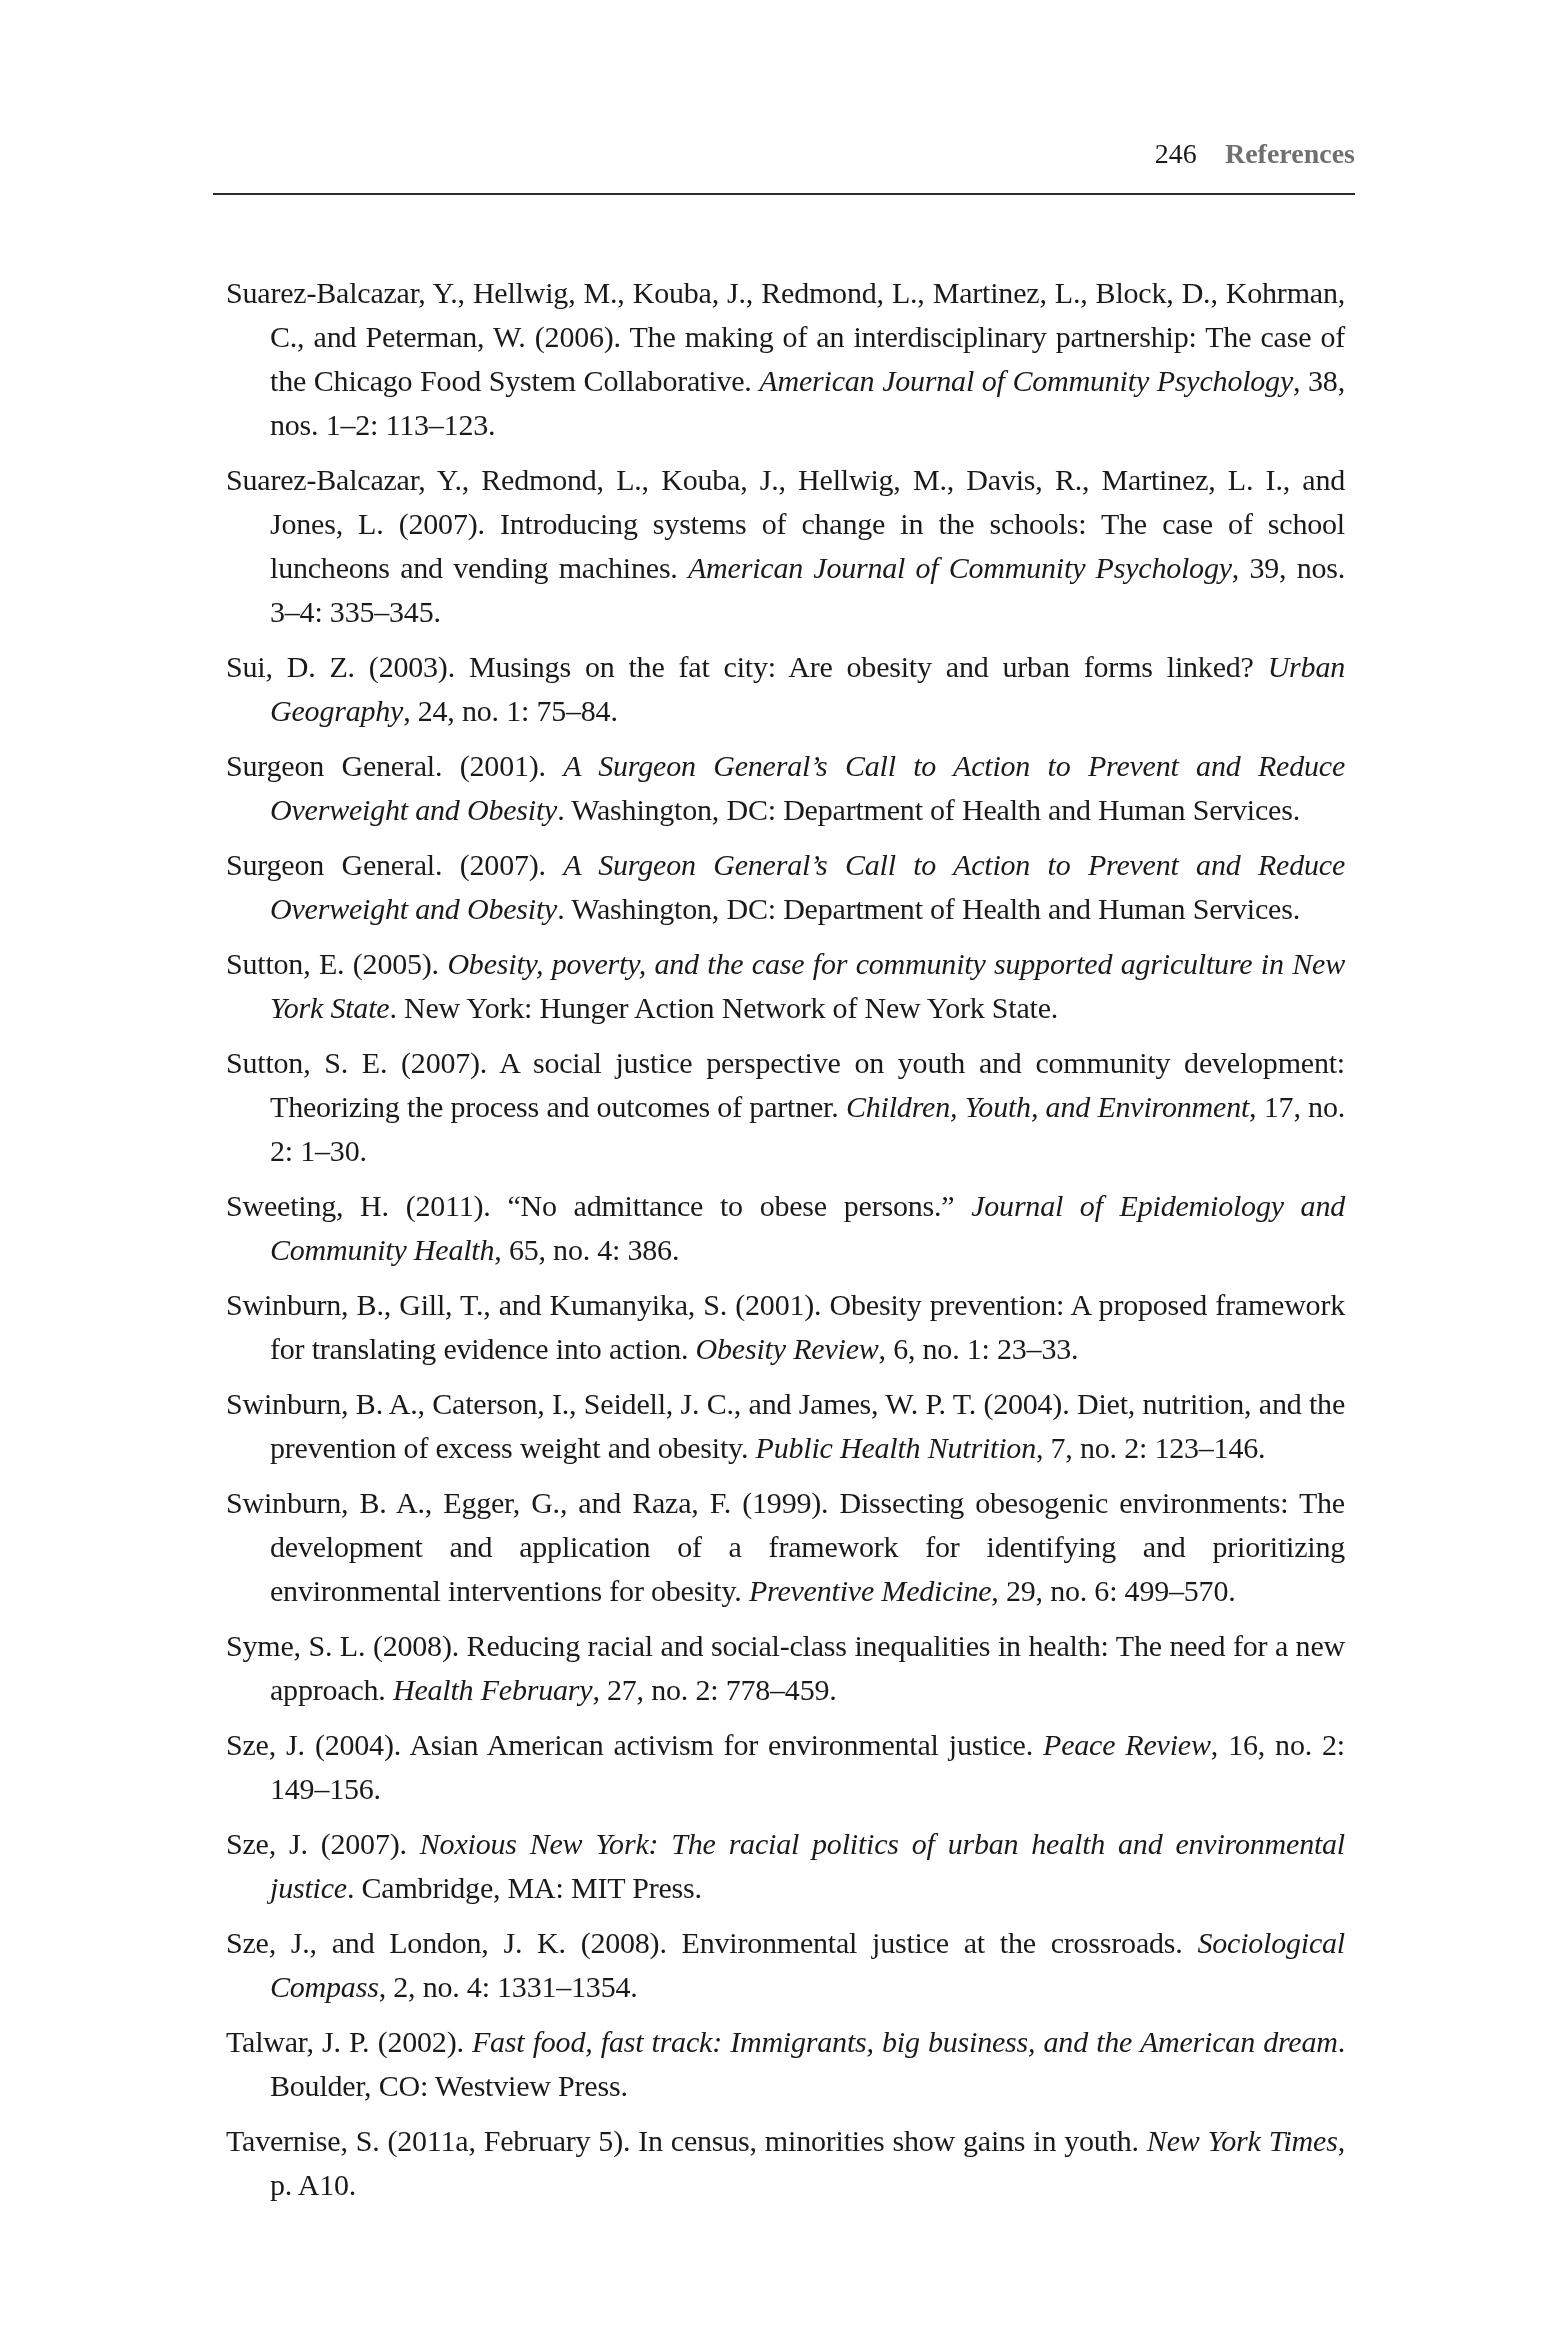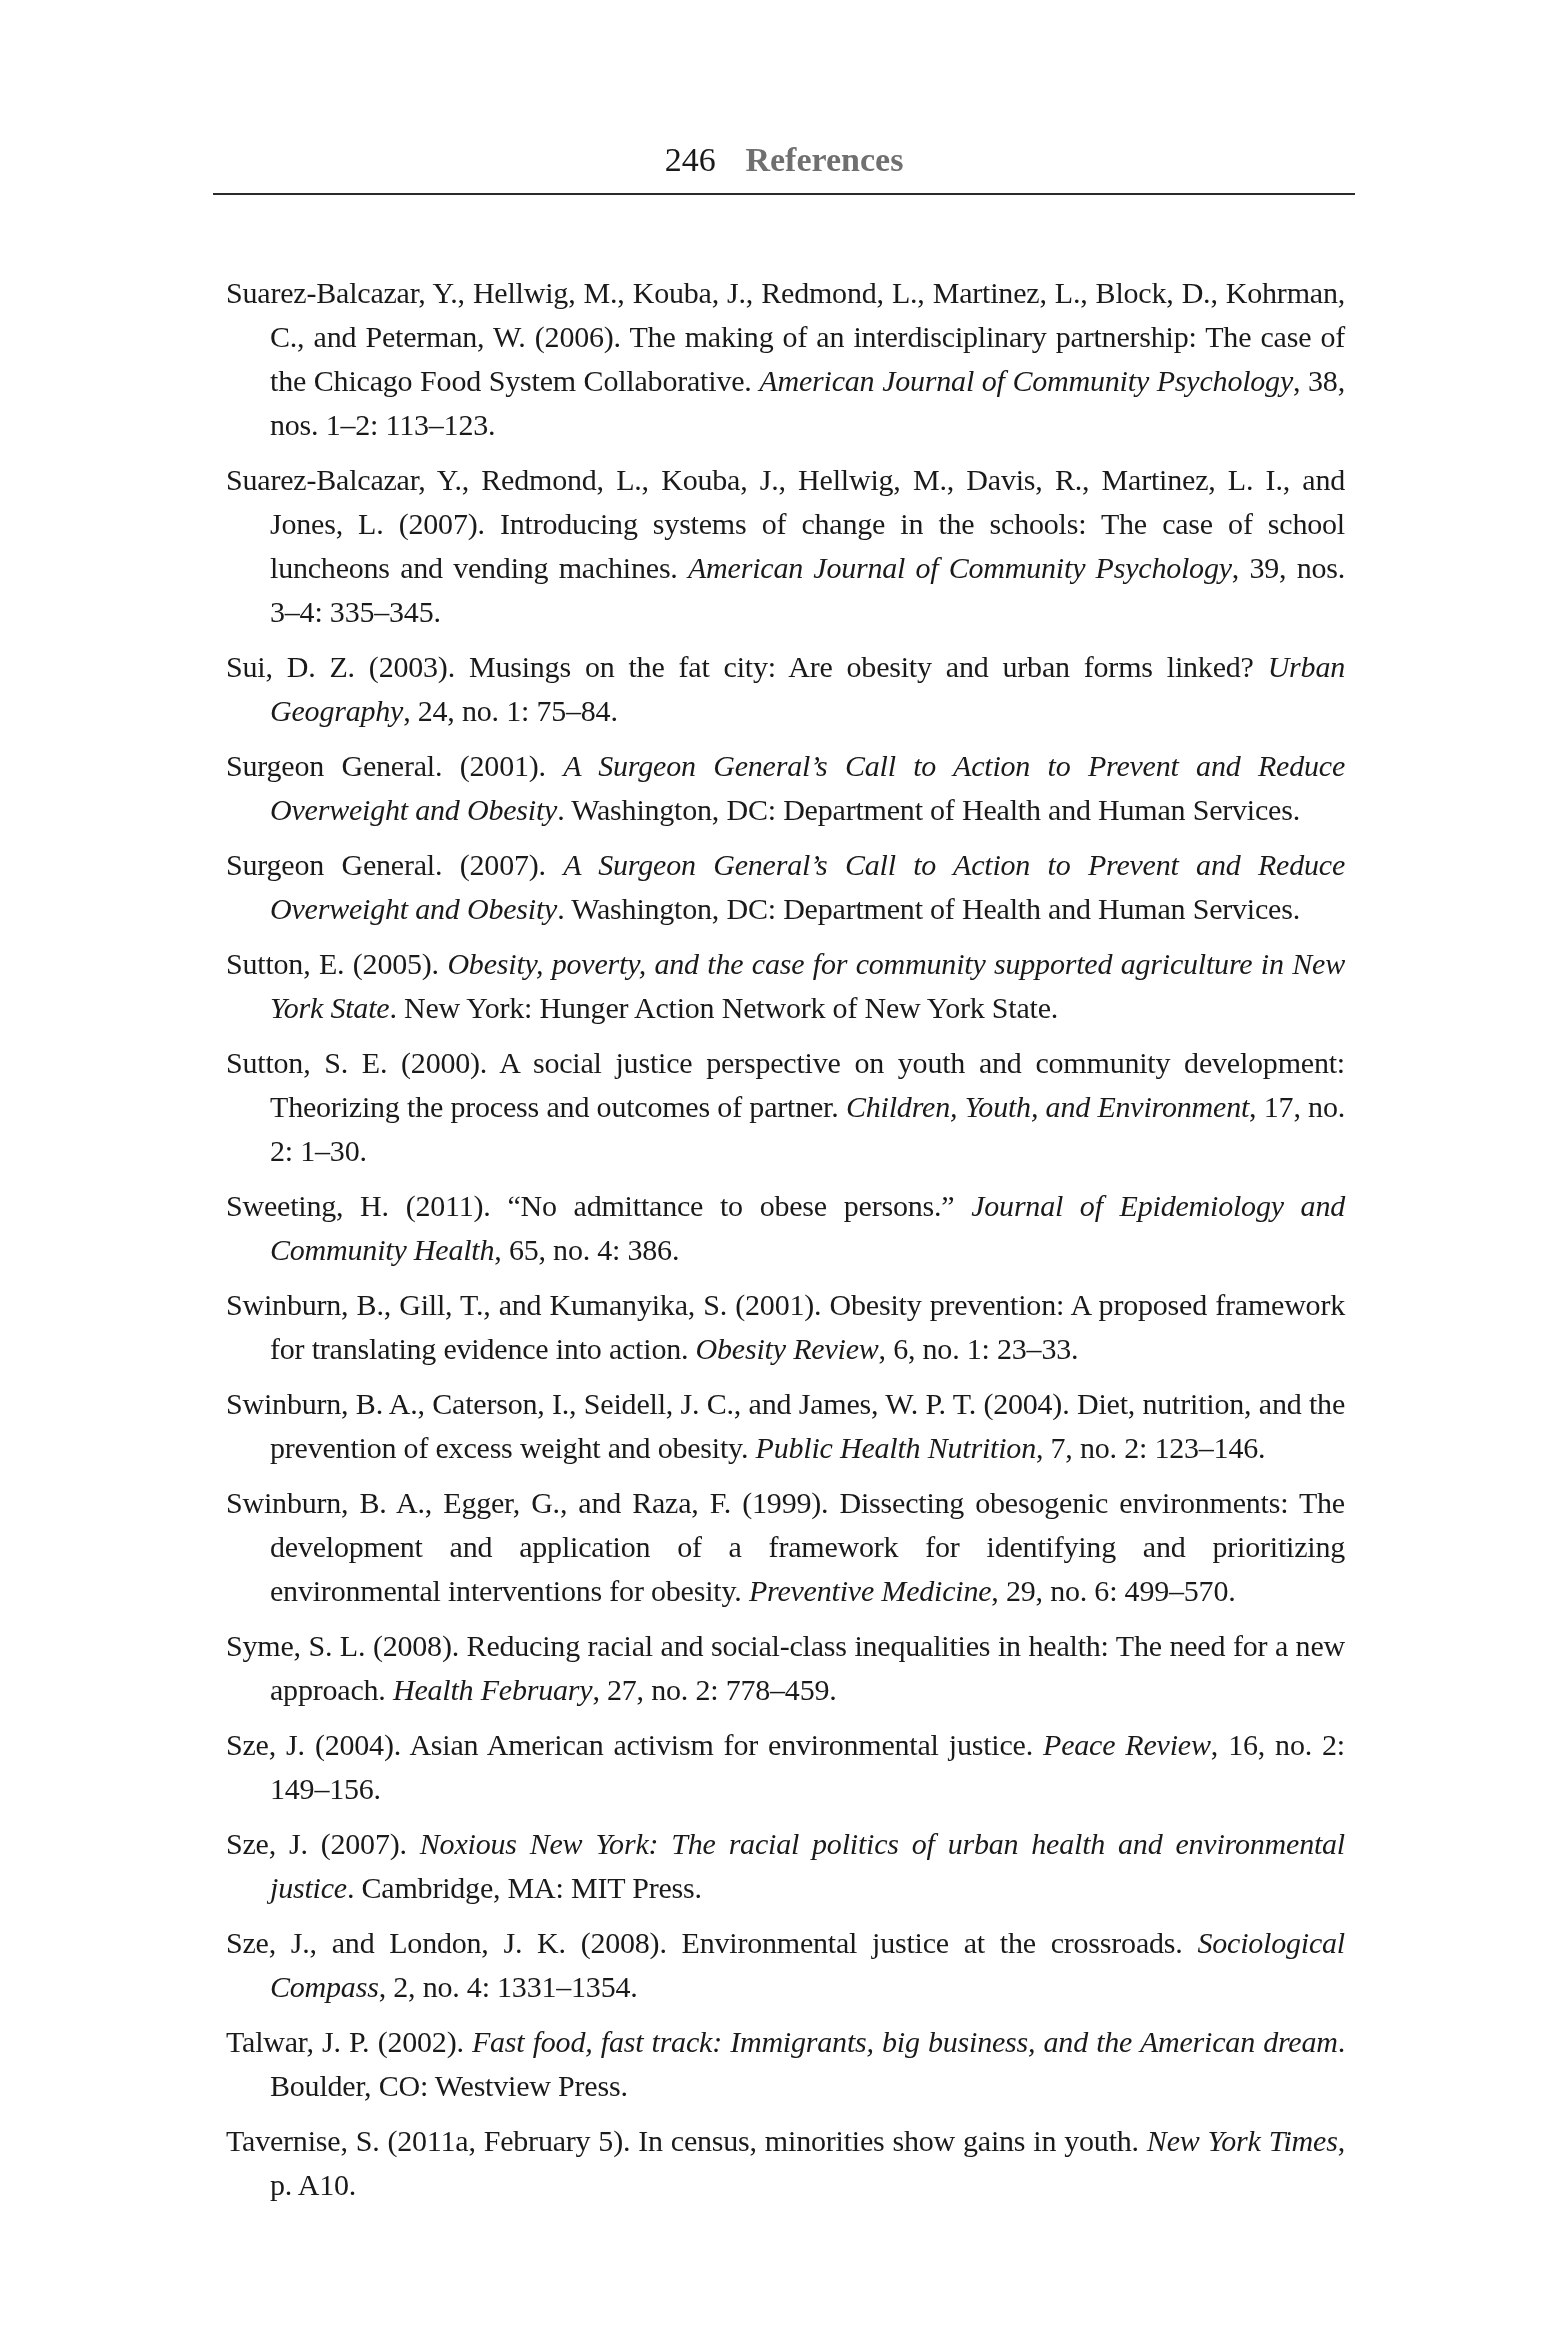--- a/index.html
+++ b/index.html
@@ -1,19 +1,19 @@
 <!DOCTYPE html>
 <html><head>
 <meta charset="utf-8">
 <style>
   html, body { margin: 0; padding: 0; background: #ffffff; }
   body { width: 1560px; height: 2351px; position: relative; overflow: hidden;
          font-family: "Liberation Serif", "DejaVu Serif", serif; color: #1a1a1a; }
-  .running-head { position: absolute; top: 140px; left: 213px; width: 1142px;
-                  text-align: center; font-size: 34px; line-height: 39px; }
+  .running-head { position: absolute; top: 134px; left: 213px; width: 1142px;
+                  text-align: right; font-size: 28px; line-height: 39px; }
   .running-head .pageno { color: #1a1a1a; margin-right: 21.3px; }
   .running-head .section { color: #707070; font-weight: bold; }
   .rule { position: absolute; top: 193px; left: 213px; width: 1142px; height: 0;
           border-top: 2.4px solid #2a2a2a; }
   .refs { position: absolute; top: 260px; left: 215px; width: 1141px; }
   .ref { font-size: 30px; line-height: 44px; text-align: justify;
          padding-left: 44px; text-indent: -44px; margin: 11px; letter-spacing: -0.2px; }
   .ref i { font-style: italic; }
 </style>
 </head>
@@ -25,21 +25,21 @@
 </div>
 <div class="rule"></div>
 
 <div class="refs" id="refs">
     <p class="ref"><span>Suarez-Balcazar, Y., Hellwig, M., Kouba, J., Redmond, L., Martinez, L., Block, D., Kohrman, C., and Peterman, W. (2006). The making of an interdisciplinary partnership: The case of the Chicago Food System Collaborative. </span><i>American Journal of Community Psychology</i><span>, 38, nos. 1–2: 113–123.</span></p>
     <p class="ref"><span>Suarez-Balcazar, Y., Redmond, L., Kouba, J., Hellwig, M., Davis, R., Martinez, L. I., and Jones, L. (2007). Introducing systems of change in the schools: The case of school luncheons and vending machines. </span><i>American Journal of Community Psychology</i><span>, 39, nos. 3–4: 335–345.</span></p>
     <p class="ref"><span>Sui, D. Z. (2003). Musings on the fat city: Are obesity and urban forms linked? </span><i>Urban Geography</i><span>, 24, no. 1: 75–84.</span></p>
     <p class="ref"><span>Surgeon General. (2001). </span><i>A Surgeon General’s Call to Action to Prevent and Reduce Overweight and Obesity</i><span>. Washington, DC: Department of Health and Human Services.</span></p>
     <p class="ref"><span>Surgeon General. (2007). </span><i>A Surgeon General’s Call to Action to Prevent and Reduce Overweight and Obesity</i><span>. Washington, DC: Department of Health and Human Services.</span></p>
     <p class="ref"><span>Sutton, E. (2005). </span><i>Obesity, poverty, and the case for community supported agriculture in New York State</i><span>. New York: Hunger Action Network of New York State.</span></p>
-    <p class="ref"><span>Sutton, S. E. (2000). A social justice perspective on youth and community development: Theorizing the process and outcomes of partner. </span><i>Children, Youth, and Environment</i><span>, 17, no. 2: 1–30.</span></p>
+    <p class="ref"><span>Sutton, S. E. (2007). A social justice perspective on youth and community development: Theorizing the process and outcomes of partner. </span><i>Children, Youth, and Environment</i><span>, 17, no. 2: 1–30.</span></p>
     <p class="ref"><span>Sweeting, H. (2011). “No admittance to obese persons.” </span><i>Journal of Epidemiology and Community Health</i><span>, 65, no. 4: 386.</span></p>
     <p class="ref"><span>Swinburn, B., Gill, T., and Kumanyika, S. (2001). Obesity prevention: A proposed framework for translating evidence into action. </span><i>Obesity Review</i><span>, 6, no. 1: 23–33.</span></p>
     <p class="ref"><span>Swinburn, B. A., Caterson, I., Seidell, J. C., and James, W. P. T. (2004). Diet, nutrition, and the prevention of excess weight and obesity. </span><i>Public Health Nutrition</i><span>, 7, no. 2: 123–146.</span></p>
     <p class="ref"><span>Swinburn, B. A., Egger, G., and Raza, F. (1999). Dissecting obesogenic environments: The development and application of a framework for identifying and prioritizing environmental interventions for obesity. </span><i>Preventive Medicine</i><span>, 29, no. 6: 499–570.</span></p>
     <p class="ref"><span>Syme, S. L. (2008). Reducing racial and social-class inequalities in health: The need for a new approach. </span><i>Health February</i><span>, 27, no. 2: 778–459.</span></p>
     <p class="ref"><span>Sze, J. (2004). Asian American activism for environmental justice. </span><i>Peace Review</i><span>, 16, no. 2: 149–156.</span></p>
     <p class="ref"><span>Sze, J. (2007). </span><i>Noxious New York: The racial politics of urban health and environmental justice</i><span>. Cambridge, MA: MIT Press.</span></p>
     <p class="ref"><span>Sze, J., and London, J. K. (2008). Environmental justice at the crossroads. </span><i>Sociological Compass</i><span>, 2, no. 4: 1331–1354.</span></p>
     <p class="ref"><span>Talwar, J. P. (2002). </span><i>Fast food, fast track: Immigrants, big business, and the American dream</i><span>. Boulder, CO: Westview Press.</span></p>
     <p class="ref"><span>Tavernise, S. (2011a, February 5). In census, minorities show gains in youth. </span><i>New York Times</i><span>, p. A10.</span></p>

